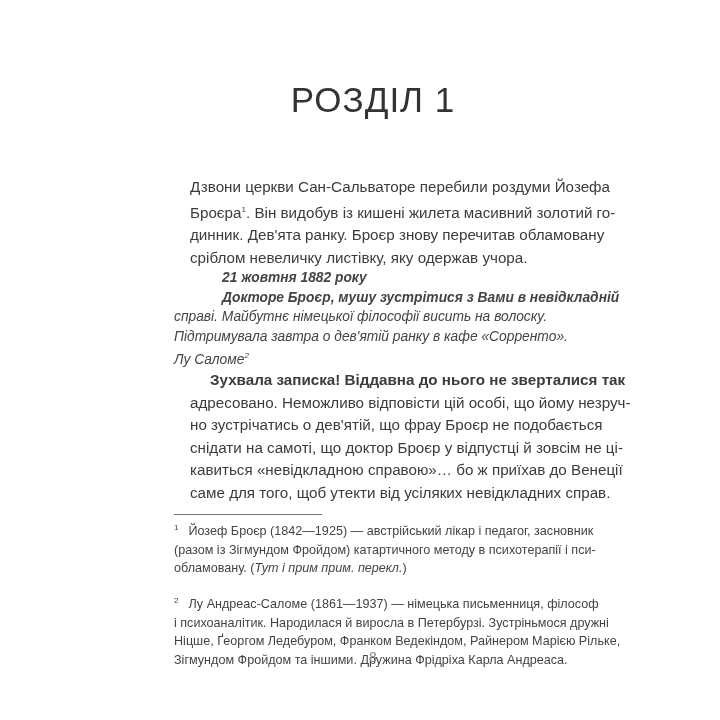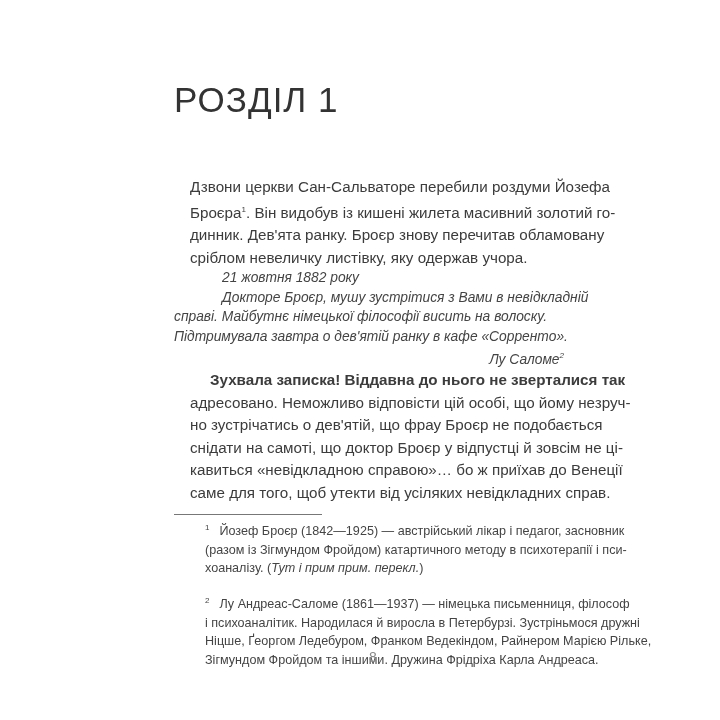--- a/index.html
+++ b/index.html
@@ -1,35 +1,35 @@
 <!DOCTYPE html>
 <html><head>
 <meta charset="utf-8">
 <style>
   html, body { margin:0; padding:0; }
   body { width:720px; height:720px; background:#ffffff; position:relative; overflow:hidden;
          font-family:"Liberation Sans", sans-serif; color:#3a3a3a; }
   .page { position:absolute; left:174px; top:0; width:398px; }
-  .chapter-title { position:absolute; top:80px; left:0; width:398px; 
+  .chapter-title { position:absolute; top:80px; left:0; width:398px; text-align:center;
          font-size:35px; letter-spacing:1px; color:#333; font-weight:normal; }
   .para { position:absolute; left:16px; width:398px; font-size:15.2px; line-height:22.6px;
           text-align:justify; color:#3c3c3c; }
   .para .line { display:block; text-align:justify; text-align-last:justify; white-space:nowrap; }
   .para .line.last { text-align-last:left; }
   .p1 { top:176px; }
   .letter { position:absolute; left:0; width:398px; top:268px; font-style:italic; font-size:13.8px;
             line-height:19.6px; color:#444; }
   .letter .l { display:block; white-space:nowrap; }
-  .letter .indent { padding-left:48px; }
-  .letter .right { text-align:right; padding-right:8px; }
+  .letter .indent { padding-left:48px;font-weight:bold; }
+  .letter .right { padding-right:8px; }
   .p2 { top:369px; }
   .p2 .line.first { padding-left:20px;font-weight:bold; }
   .rule { position:absolute; left:0; top:514px; width:148px; height:1px; background:#777; }
   .fn { position:absolute; left:0; width:398px; font-size:12.6px; line-height:18.6px; color:#444; }
-  .fn .line { display:block; text-align:justify; text-align-last:justify; white-space:nowrap;margin-left:31px; }
+  .fn .line { display:block; text-align:justify; text-align-last:justify; white-space:nowrap; }
   .fn .line.last { text-align-last:left; }
   .fn sup { font-size:8px; vertical-align:5px; margin-right:10px; }
   .fn1 { top:519px; }
   .fn2 { top:592px; }
   sup.ref { font-size:8px; vertical-align:6px; }
   .page-number { position:absolute; top:649px; left:0; width:398px; text-align:center; font-size:14px; color:#888; }
 </style>
 </head>
 <body>
 
@@ -58,21 +58,21 @@
     <span class="line">снідати на самоті, що доктор Броєр у відпустці й зовсім не ці-</span>
     <span class="line">кавиться «невідкладною справою»… бо ж приїхав до Венеції</span>
     <span class="line last">саме для того, щоб утекти від усіляких невідкладних справ.</span>
   </div>
 
   <div class="rule"></div>
 
   <div class="fn fn1">
     <span class="line"><sup>1</sup><span>Йозеф Броєр (1842—1925) — австрійський лікар і педагог, засновник</span></span>
     <span class="line">(разом із Зігмундом Фройдом) катартичного методу в психотерапії і пси-</span>
-    <span class="line last"><span>хоаналізу. (</span><i>Тут і прим прим. перекл.</i><span>)</span></span>
+    <span class="line last"><span>обламовану. (</span><i>Тут і прим прим. перекл.</i><span>)</span></span>
   </div>
 
   <div class="fn fn2">
     <span class="line"><sup>2</sup><span>Лу Андреас-Саломе (1861—1937) — німецька письменниця, філософ</span></span>
     <span class="line">і психоаналітик. Народилася й виросла в Петербурзі. Зустріньмося дружні</span>
     <span class="line">Ніцше, Ґеоргом Ледебуром, Франком Ведекіндом, Райнером Марією Рільке,</span>
     <span class="line last">Зігмундом Фройдом та іншими. Дружина Фрідріха Карла Андреаса.</span>
   </div>
 
   <div class="page-number">8</div>

